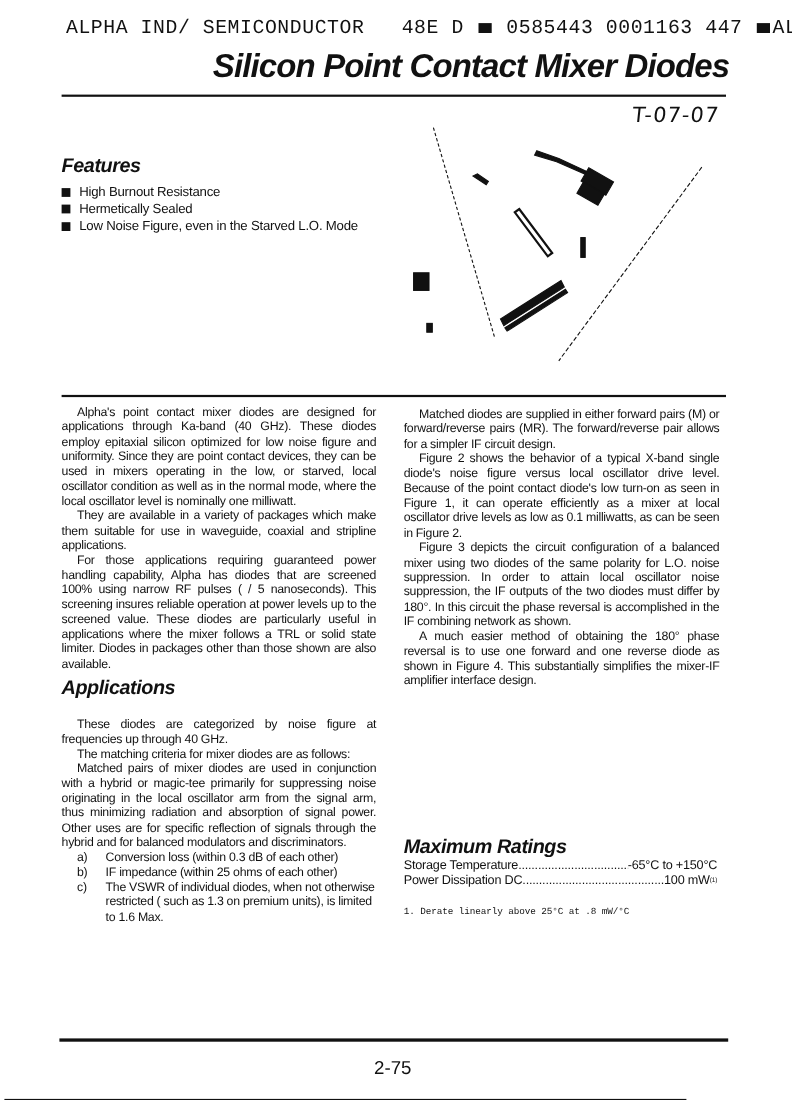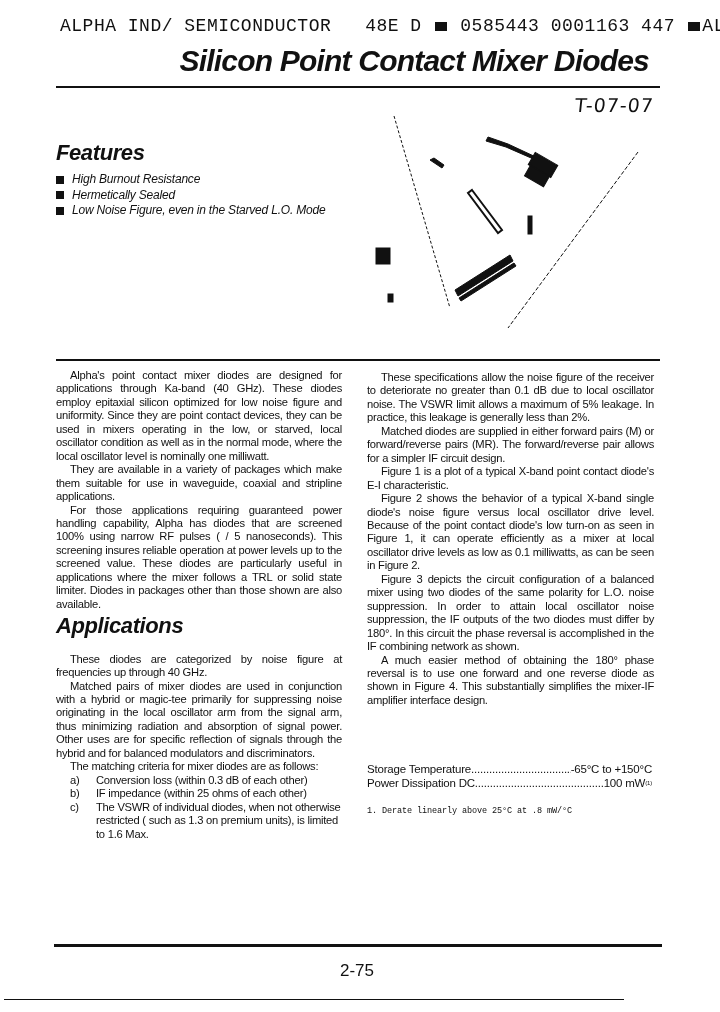--- a/index.html
+++ b/index.html
@@ -1,25 +1,25 @@
 <!DOCTYPE html>
 <html><head>
   <meta charset="utf-8">
   <style>
     html, body { margin:0; padding:0; background:#fff; }
     body { width:720px; height:1012px; position:relative; overflow:hidden; color:#111; font-family:"Liberation Sans", sans-serif; }
     .abs { position:absolute; }
     .header-code { left:60px; top:16px; font-family:Liberation Mono, monospace; font-size:18px; letter-spacing:0.5px; white-space:pre; }
     .header-code .blk { display:inline-block; width:12px; height:9px; background:#111; vertical-align:middle; margin:0 2px; }
-    .title { right:71px; top:44px; font-size:30px; font-weight:bold; font-style:italic; letter-spacing:-0.8px; }
+    .title { right:57px; top:44px; font-size:30px; font-weight:bold; font-style:italic; letter-spacing:-0.8px; }
     .rule { background:#111; }
     .handnote { right:66px; top:94px; font-family:"DejaVu Sans", sans-serif; font-size:19px; transform:skewX(-6deg); letter-spacing:1px; }
-    h2 { margin:0; font-style:italic; font-weight:bold; font-size:22px; letter-spacing:-0.4px; }
+    h2 { margin:0; font-style:italic; font-weight:bold; font-size:18px; letter-spacing:-0.4px; }
     .features { left:56px; top:140px; width:300px; }
-    .features ul { list-style:none; margin:6px 0 0 0; padding:0; font-size:12px; line-height:15.5px; letter-spacing:-0.2px;font-style:italic; }
+    .features ul { list-style:none; margin:6px 0 0 0; padding:0; font-size:12px; line-height:15.5px; letter-spacing:-0.2px; }
     .features li { display:flex; align-items:center; }
     .features .sq { display:inline-block; width:8px; height:8px; background:#111; margin-right:8px; }
     .figure { left:360px; top:100px; width:300px; height:240px; }
     .col { font-size:11.2px; line-height:13.45px; text-align:justify; letter-spacing:-0.25px; }
     .col p { margin:0; text-indent:14px; }
     .left-col { left:56px; width:286px; }
     .right-col { left:367px; width:287px; }
     .crit { margin:0; padding:0; list-style:none; }
     .crit li { display:flex; text-align:left; }
     .crit .lbl { width:26px; padding-left:14px; flex:none; }
@@ -80,48 +80,47 @@
 
 <div class="abs rule" style="left:56px; top:359px; width:604px; height:2px;"></div>
 
 <div class="abs col left-col" style="top:369px;">
   <p>Alpha's point contact mixer diodes are designed for applications through Ka-band (40 GHz). These diodes employ epitaxial silicon optimized for low noise figure and uniformity. Since they are point contact devices, they can be used in mixers operating in the low, or starved, local oscillator condition as well as in the normal mode, where the local oscillator level is nominally one milliwatt.</p>
   <p>They are available in a variety of packages which make them suitable for use in waveguide, coaxial and stripline applications.</p>
   <p>For those applications requiring guaranteed power handling capability, Alpha has diodes that are screened 100% using narrow RF pulses ( / 5 nanoseconds). This screening insures reliable operation at power levels up to the screened value. These diodes are particularly useful in applications where the mixer follows a TRL or solid state limiter. Diodes in packages other than those shown are also available.</p>
 
   <h2 style="margin-top:8px; margin-bottom:20px;">Applications</h2>
   <p>These diodes are categorized by noise figure at frequencies up through 40 GHz.</p>
+  <p>The matching criteria for mixer diodes are as follows:</p>
   <p>Matched pairs of mixer diodes are used in conjunction with a hybrid or magic-tee primarily for suppressing noise originating in the local oscillator arm from the signal arm, thus minimizing radiation and absorption of signal power. Other uses are for specific reflection of signals through the hybrid and for balanced modulators and discriminators.</p>
-  <p>The matching criteria for mixer diodes are as follows:</p>
   <ul class="crit">
     <li>
         <span class="lbl">a)</span>
         <span>Conversion loss (within 0.3 dB of each other)</span>
       </li>
     <li>
         <span class="lbl">b)</span>
         <span>IF impedance (within 25 ohms of each other)</span>
       </li>
     <li>
         <span class="lbl">c)</span>
         <span>The VSWR of individual diodes, when not otherwise restricted ( such as 1.3 on premium units), is limited to 1.6 Max.</span>
       </li>
   </ul>
 </div>
 
 <div class="abs col right-col" style="top:371px;">
-  <p>These specifications allow the noise figure of the receiver to deteriorate no greater than 0.1 dB due to local oscillator noise. The VSWR limit allows a maximum of 5% leakage. In practice, this leakage is generally less than 2%.</p>
   <p>Matched diodes are supplied in either forward pairs (M) or forward/reverse pairs (MR). The forward/reverse pair allows for a simpler IF circuit design.</p>
-  <p>Figure 1 is a plot of a typical X-band point contact diode's E-I characteristic.</p>
   <p>Figure 2 shows the behavior of a typical X-band single diode's noise figure versus local oscillator drive level. Because of the point contact diode's low turn-on as seen in Figure 1, it can operate efficiently as a mixer at local oscillator drive levels as low as 0.1 milliwatts, as can be seen in Figure 2.</p>
   <p>Figure 3 depicts the circuit configuration of a balanced mixer using two diodes of the same polarity for L.O. noise suppression. In order to attain local oscillator noise suppression, the IF outputs of the two diodes must differ by 180°. In this circuit the phase reversal is accomplished in the IF combining network as shown.</p>
   <p>A much easier method of obtaining the 180° phase reversal is to use one forward and one reverse diode as shown in Figure 4. This substantially simplifies the mixer-IF amplifier interface design.</p>
 </div>
 
 <div class="abs ratings" style="left:367px; top:762px; width:285px;">
+  <h2 style="margin-bottom:4px;">Maximum Ratings</h2>
   <div class="rating-row">
     <span>Storage Temperature</span>
       <span class="dots"></span>
       <span>-65°C to +150°C</span>
   </div>
   <div class="rating-row">
     <span>Power Dissipation DC</span>
       <span class="dots"></span>
       <span>100 mW</span>
       <sup style="font-size:6px;">(1)</sup>

